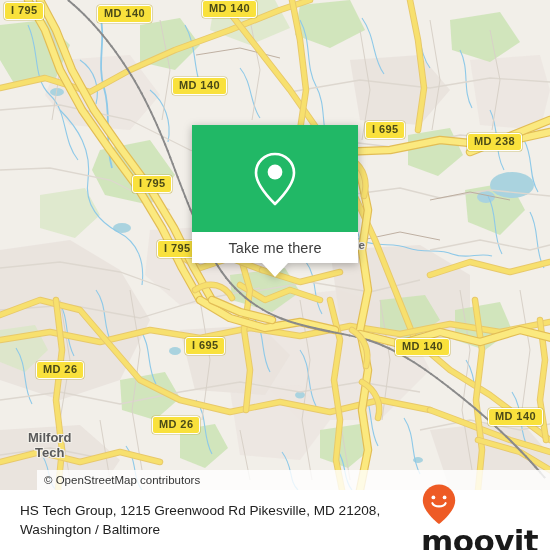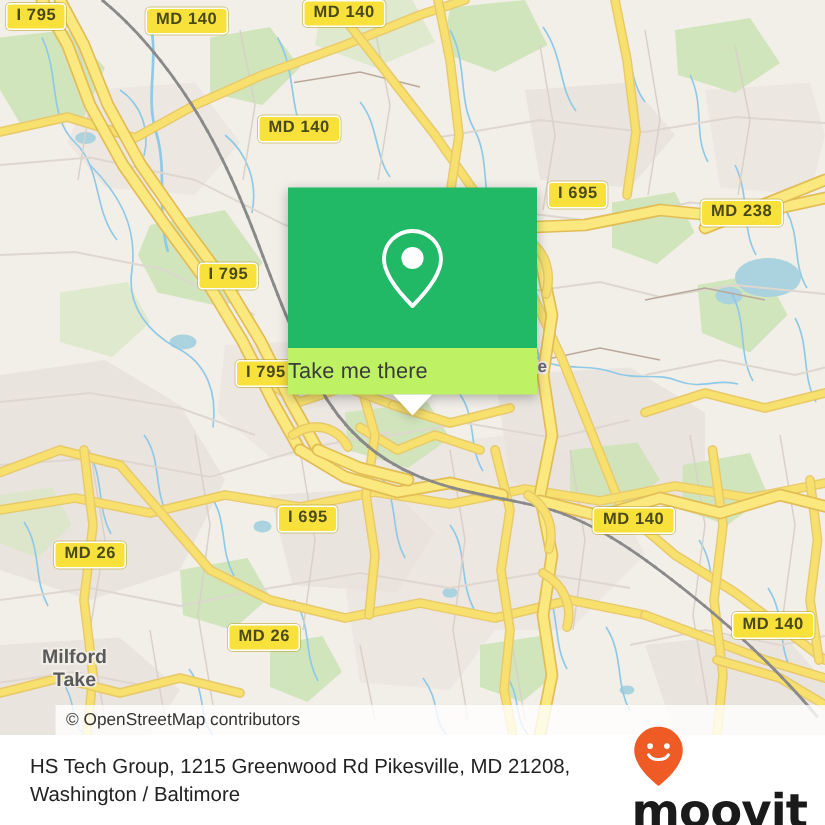--- a/index.html
+++ b/index.html
@@ -69,24 +69,24 @@
   }
   #popup-head {
     height: 107px;
     background: #21b866;
     display: flex;
     align-items: center;
     justify-content: center;
   }
   #popup-body {
     height: 31px;
-    background: #bef264;
+    background: #ffffff;
     display: flex;
     align-items: center;
-    justify-content: flex-start;
+    justify-content: center;
   }
   #popup-label {
     color: #3b3b3b;
     font-size: 14.5px;
     letter-spacing: .1px;
     font-family: "Liberation Sans", sans-serif;
   }
   #popup-tail {
     position: absolute;
     left: 50%;
@@ -426,21 +426,21 @@
         <div class="shield" style="left: 157px; top: 240px;">I 795</div>
         <div class="shield" style="left: 185px; top: 337px;">I 695</div>
         <div class="shield" style="left: 36px; top: 361px;">MD 26</div>
         <div class="shield" style="left: 395px; top: 338px;">MD 140</div>
         <div class="shield" style="left: 152px; top: 416px;">MD 26</div>
         <div class="shield" style="left: 488px; top: 408px;">MD 140</div>
       </div>
 
     <div id="places">
         <div class="place" style="left: 28px; top: 430px;">Milford
-Take</div>
+Tech</div>
         <div class="place place-sm" style="left: 352px; top: 239px;">lle</div>
       </div>
 
     <div id="popup">
       <div id="popup-head">
         <svg width="44" height="56" viewBox="0 0 44 56">
           <path d="M22 3 C11.5 3 3 11.4 3 21.7 C3 33.2 16 47 22 53 C28 47 41 33.2 41 21.7 C41 11.4 32.5 3 22 3 Z" fill="none" stroke="#ffffff" stroke-width="2.6" stroke-linejoin="round"></path>
           <circle cx="22" cy="21" r="7.4" fill="#ffffff"></circle>
         </svg>
       </div>

